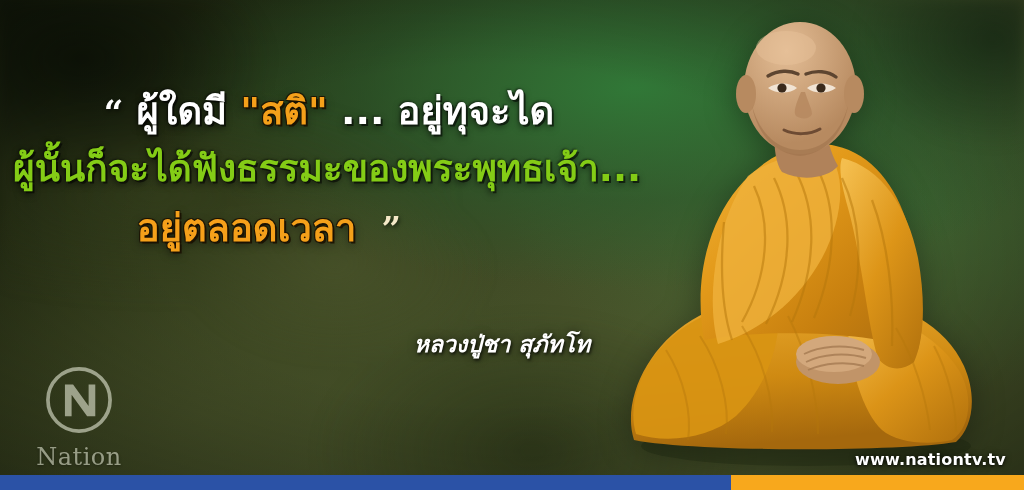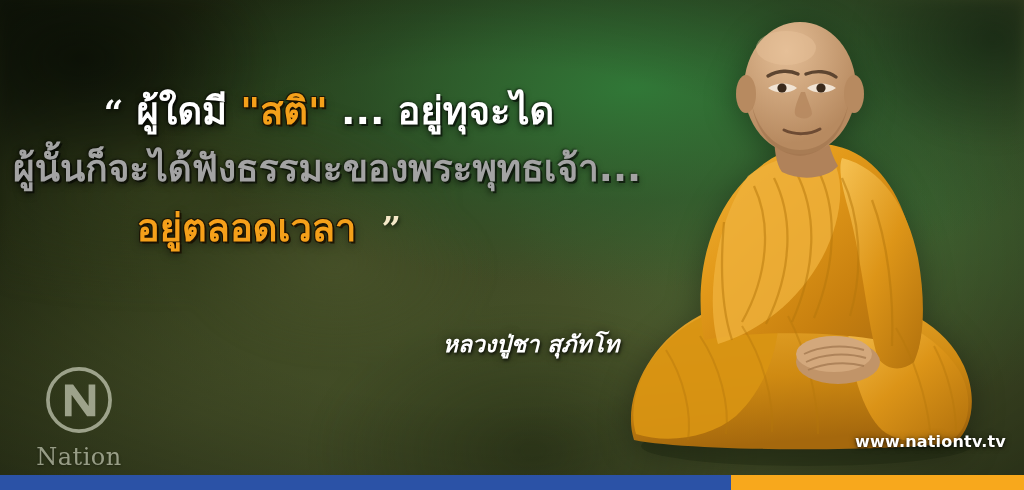--- a/index.html
+++ b/index.html
@@ -71,21 +71,21 @@
     color: #ffffff;
     text-align: center;
     padding-left: 10px;
     text-shadow:
        2px 2px 0 rgba(0,0,0,0.55),
       -1px -1px 2px rgba(0,0,0,0.45),
        0 3px 7px rgba(0,0,0,0.6);
   }
   .q-line.l2 {
     font-size: 37px;
-    color: #a3a3a3;
+    color: #84cc16;
     text-align: center;
     padding-left: 6px;
     margin-top: 20px;
     text-shadow:
        2px 2px 0 rgba(0,0,0,0.55),
       -1px -1px 2px rgba(0,0,0,0.45),
        0 3px 7px rgba(0,0,0,0.6);
   }
   .q-line.l3 {
     font-size: 38px;
@@ -129,21 +129,20 @@
     text-align: center;
     padding-left: 178px;
     font-size: 23px;
     font-weight: 700;
     font-style: italic;
     color: #ffffff;
     white-space: nowrap;
     text-shadow:
        1px 2px 3px rgba(0,0,0,0.7),
        0 0 8px rgba(0,0,0,0.5);
-    margin-left: 29px;
   }
 
   
   .nation-logo {
     position: absolute;
     left: 24px;
     top: 363px;
     width: 110px;
     opacity: 0.62;
     text-align: center;
@@ -160,21 +159,21 @@
     font-size: 24px;
     letter-spacing: 0.5px;
     color: #d8dcc8;
     text-shadow: 0 1px 3px rgba(0,0,0,0.55);
   }
 
   
   .site-url {
     position: absolute;
     right: 18px;
-    top: 432px;
+    top: 450px;
     font-size: 16px;
     font-weight: 700;
     color: #ffffff;
     letter-spacing: 0.2px;
     text-shadow: 0 1px 3px rgba(0,0,0,0.75), 0 0 6px rgba(0,0,0,0.5);
   }
 
   
   .bottom-bar {
     position: absolute;

